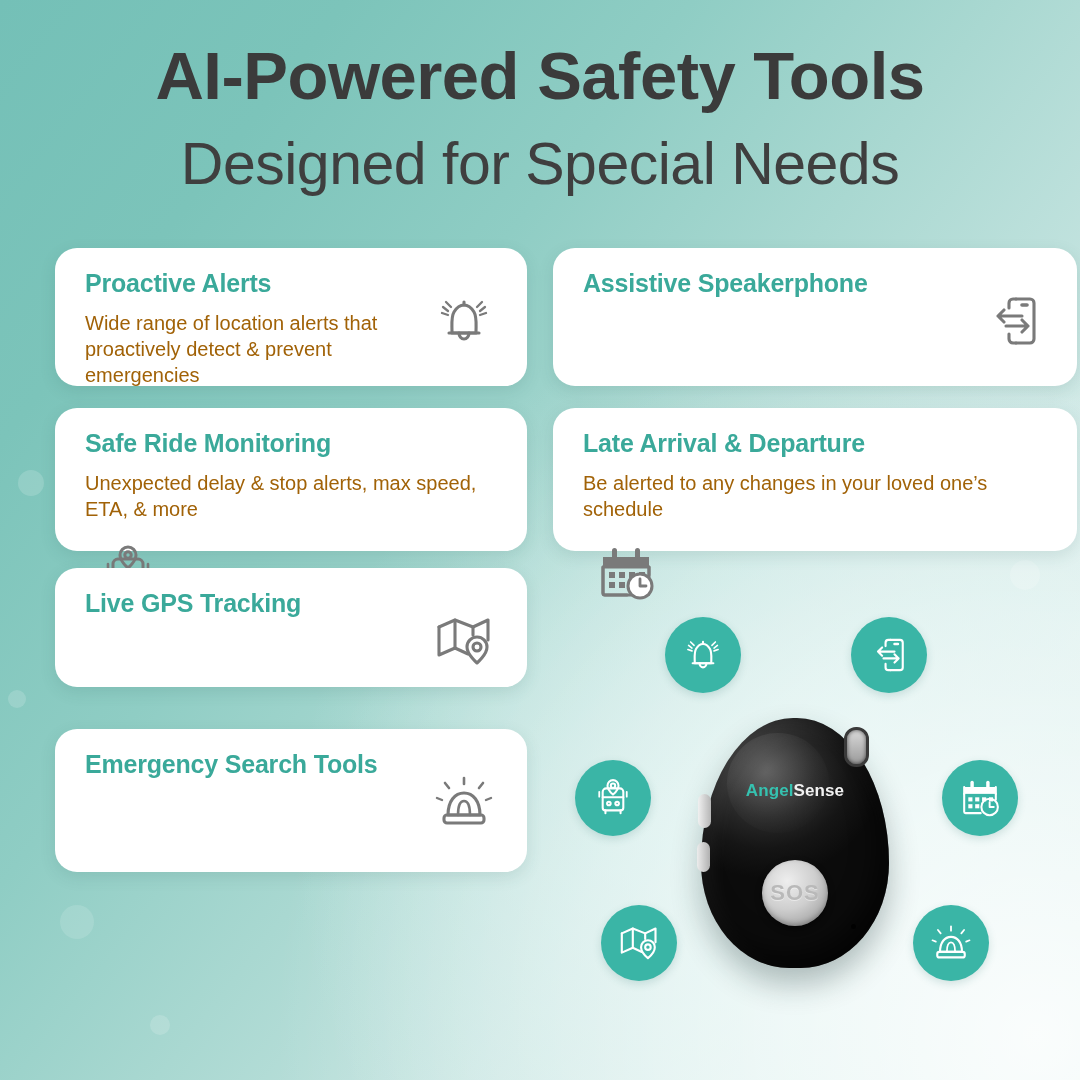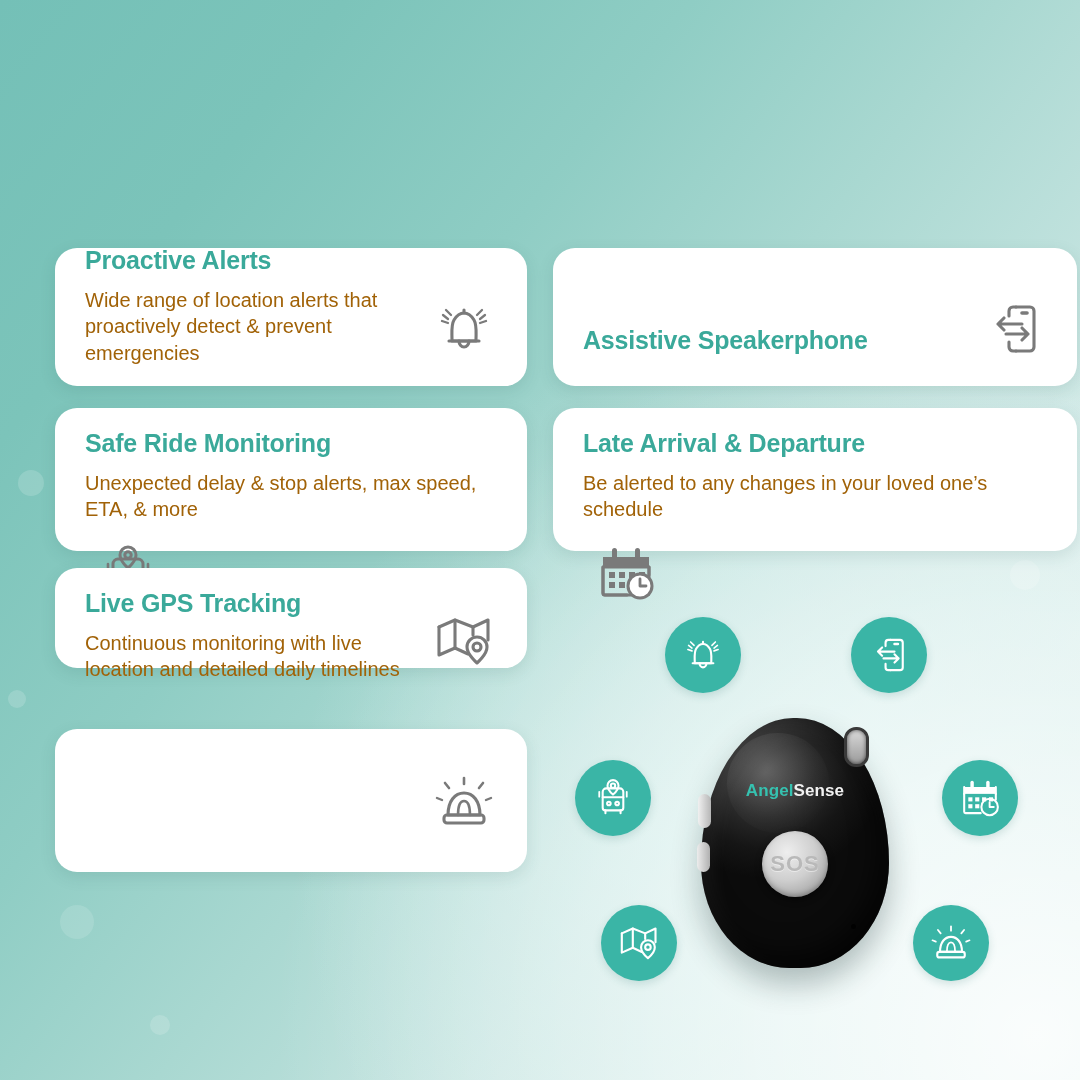--- a/index.html
+++ b/index.html
@@ -38,23 +38,23 @@
   
   .cards{position:absolute;left:0;top:248px;width:1080px;height:640px;}
   .card{
     position:absolute;background:#ffffff;border-radius:22px;
     box-shadow:0 5px 16px rgba(40,90,86,0.13);
     box-sizing:border-box;padding:22px 26px 20px 30px;
     display:flex;align-items:flex-start;justify-content:space-between;
   }
   .card.left{left:55px;width:472px;}
   .card.right{left:553px;width:524px;}
-  .row0{top:0;height:138px;align-items:flex-end;}
+  .row0{top:0;height:138px;}
   .row1{top:160px;height:143px;flex-direction:column;}
-  .row2{top:320px;height:100px;}
+  .row2{top:320px;height:119px;}
   .row3{top:481px;height:143px;}
 
   .card-text{flex:1 1 auto;min-width:0;}
   .card-title{
     font-size:25px;font-weight:bold;color:#3aa99a;letter-spacing:-0.2px;
     margin:0 0 12px 0;line-height:1.1;white-space:nowrap;
   }
   .card-desc{
     font-size:20px;color:#a16207;line-height:1.32;margin:0;font-weight:normal;
   }
@@ -109,21 +109,21 @@
     position:absolute;left:-4px;top:124px;width:13px;height:30px;border-radius:8px;
     background:linear-gradient(90deg,#ececec,#b0b0b0);
   }
   .logo{
     position:absolute;left:0;right:0;top:63px;text-align:center;
     font-size:17px;font-weight:bold;letter-spacing:0.1px;
   }
   .logo .a{color:#35c2b0;margin-top:34px;}
   .logo .s{color:#f2f2f2;}
   .sos{
-    position:absolute;left:50%;top:113px;transform:translateX(-50%);
+    position:absolute;left:50%;top:142px;transform:translateX(-50%);
     width:66px;height:66px;border-radius:50%;
     background:radial-gradient(circle at 38% 32%, #eeeeee 0%, #cfcfcf 46%, #a8a8a8 78%, #8e8e8e 100%);
     box-shadow:0 3px 7px rgba(0,0,0,0.45), inset 0 -2px 5px rgba(0,0,0,0.25);
     display:flex;align-items:center;justify-content:center;
   }
   .sos span{
     font-size:22px;font-weight:bold;color:#b9b9b9;letter-spacing:1px;
     text-shadow:0 1px 0 rgba(255,255,255,0.45);
   }
   .mic{
@@ -136,20 +136,24 @@
 
 <div class="stage">
 
   <div class="bokeh b1"></div>
   <div class="bokeh b2"></div>
   <div class="bokeh b3"></div>
   <div class="bokeh b4"></div>
   <div class="bokeh b5"></div>
   <div class="bokeh b6"></div>
 
+  <div class="header">
+    <h1 class="title">AI-Powered Safety Tools</h1>
+    <h2 class="subtitle">Designed for Special Needs</h2>
+  </div>
 
   <div class="cards">
 
     <div class="card left row0">
       <div class="card-text">
         <p class="card-title">Proactive Alerts</p>
         <p class="card-desc">Wide range of location alerts that proactively detect &amp; prevent emergencies</p>
       </div>
       <div class="card-icon">
         <svg viewBox="0 0 64 64" fill="none" stroke="#7a7a7a" stroke-width="3.1" stroke-linecap="round" stroke-linejoin="round">
@@ -221,36 +225,36 @@
           </g>
           <circle cx="46" cy="45" r="12" fill="#ffffff" stroke="#7a7a7a"></circle>
           <path d="M46 38 v7 h6" stroke="#7a7a7a" stroke-width="2.8"></path>
         </svg>
       </div>
     </div>
 
     <div class="card left row2">
       <div class="card-text">
         <p class="card-title">Live GPS Tracking</p>
-        <p class="card-desc">Continuous monitoring with live location and detailed daily timelines</p>
       </div>
       <div class="card-icon">
         <svg viewBox="0 0 64 64" fill="none" stroke="#7a7a7a" stroke-width="3.1" stroke-linecap="round" stroke-linejoin="round">
           <path d="M7 18 L23 11 L41 18 L56 11 L56 31"></path>
           <path d="M7 18 L7 46 L23 39 L36 45"></path>
           <path d="M23 11 L23 39"></path>
           <path d="M41 18 L41 26"></path>
           <path d="M45 28 a10 10 0 0 0 -10 10 c0 7.5 10 16 10 16 s10 -8.5 10 -16 a10 10 0 0 0 -10 -10 z"></path>
           <circle cx="45" cy="38" r="4"></circle>
         </svg>
       </div>
     </div>
 
     <div class="card left row3">
       <div class="card-text">
+        <p class="card-title">Emergency Search Tools</p>
       </div>
       <div class="card-icon">
         <svg viewBox="0 0 64 64" fill="none" stroke="#7a7a7a" stroke-width="3.1" stroke-linecap="round" stroke-linejoin="round">
           <path d="M16 45 C16 31 23 23 32 23 C41 23 48 31 48 45 Z"></path>
           <path d="M26 45 C26 36 28 31 32 31 C36 31 38 36 38 45" stroke-width="2.6"></path>
           <rect x="12" y="45" width="40" height="8" rx="3"></rect>
           <path d="M32 14 v-6" stroke-width="2.6"></path>
           <path d="M17 18 l-4 -5 M47 18 l4 -5" stroke-width="2.6"></path>
           <path d="M10 30 l-5 -2 M54 30 l5 -2" stroke-width="2.4"></path>
         </svg>

